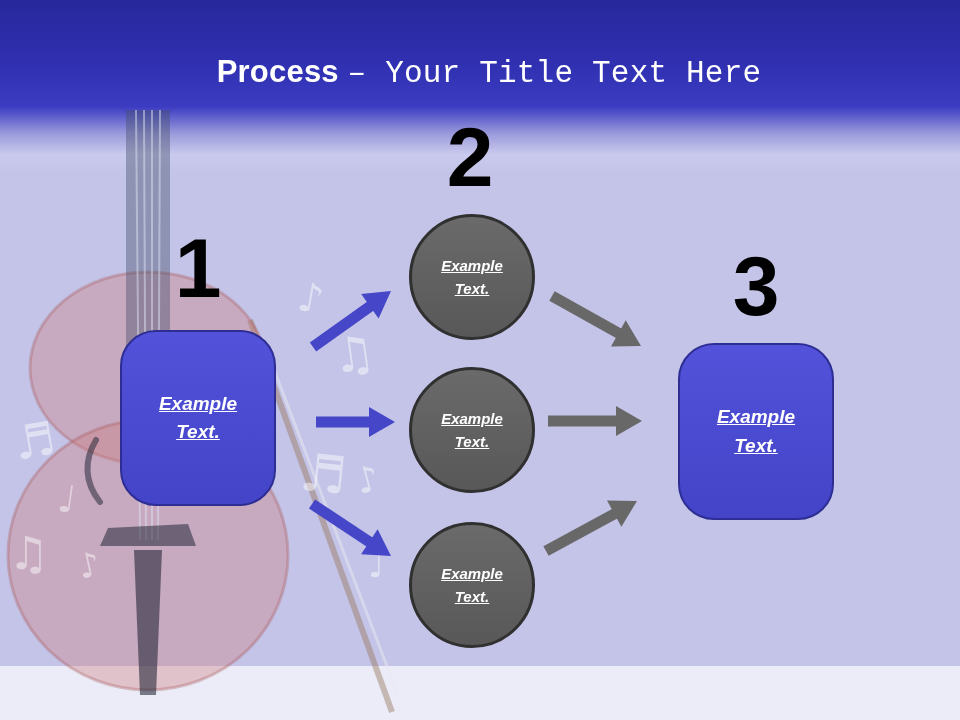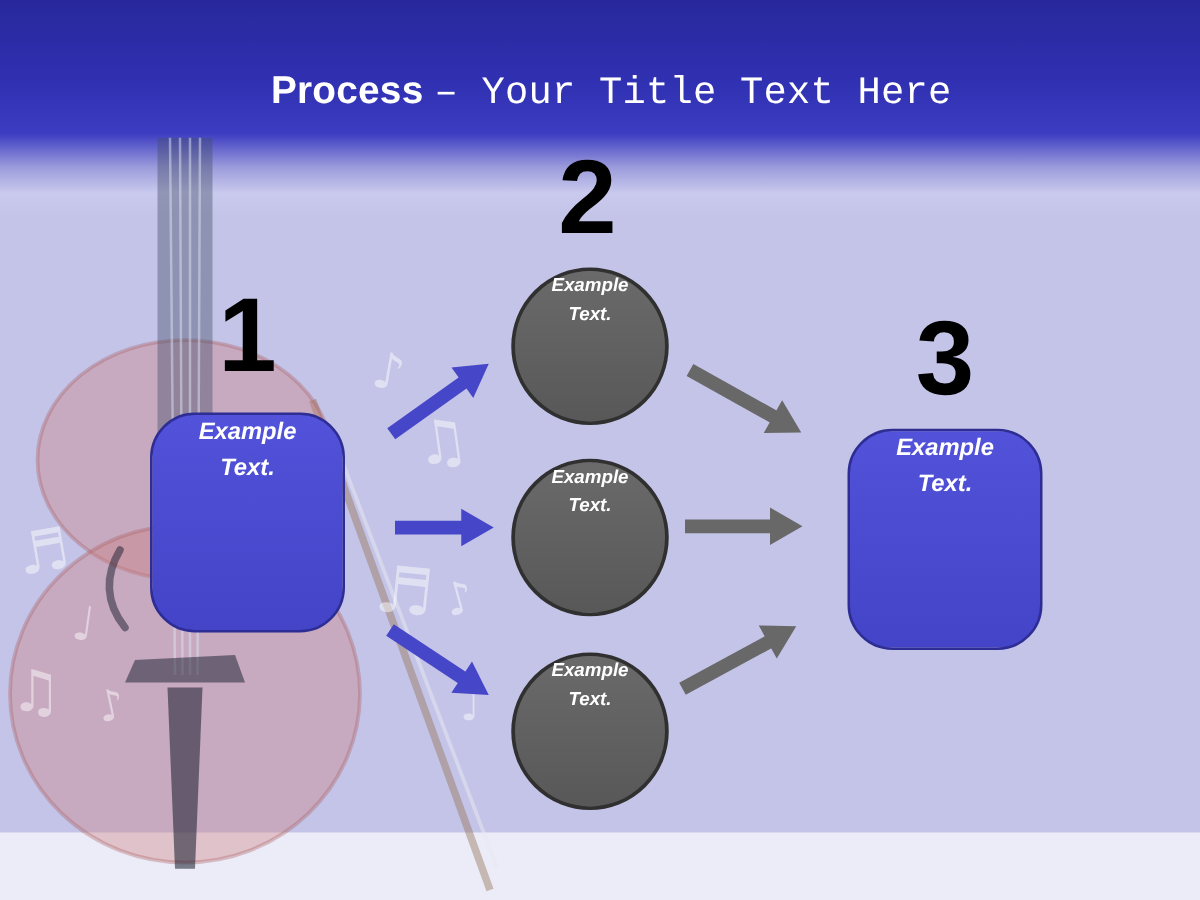--- a/index.html
+++ b/index.html
@@ -48,22 +48,22 @@
     font-size:84px; line-height:1; transform:translate(-50%,-50%);
   }
   .num-1 { left:198px; top:268px; }
   .num-2 { left:470px; top:157px; }
   .num-3 { left:756px; top:286px; }
   
   .arrows { position:absolute; left:0; top:0; z-index:4; }
   
   .shape {
     position:absolute; z-index:5; box-sizing:border-box;
-    display:flex; justify-content:center; text-align:center;
-    color:#FFFFFF; font-style:italic; font-weight:700;
+    display:flex; align-items:center; justify-content:center; text-align:center;
+    color:#FFFFFF; font-style:italic; font-weight:700;text-decoration:underline;
   }
   .box {
     width:156px; border-radius:36px;
     border:2px solid #2D2D94;
     background:linear-gradient(180deg,#5252DA 0%,#4444C8 100%);
     font-size:19px; line-height:1.5;
   }
   .box-left  { left:120px; top:330px; height:176px; }
   .box-right { left:678px; top:343px; height:177px; }
   .circle {

